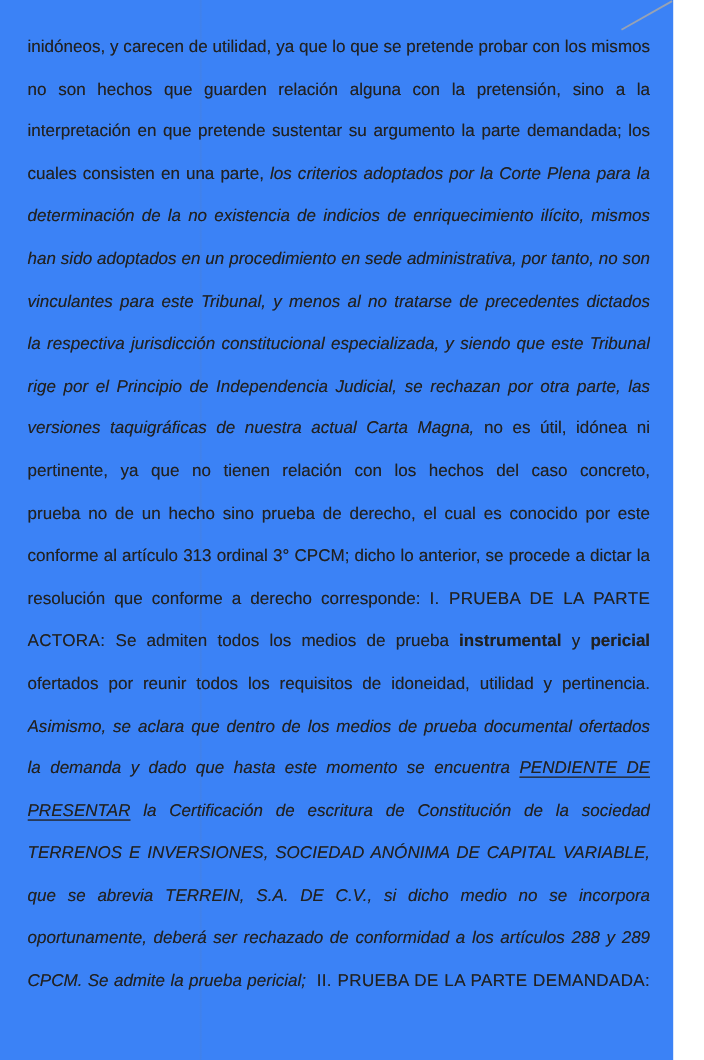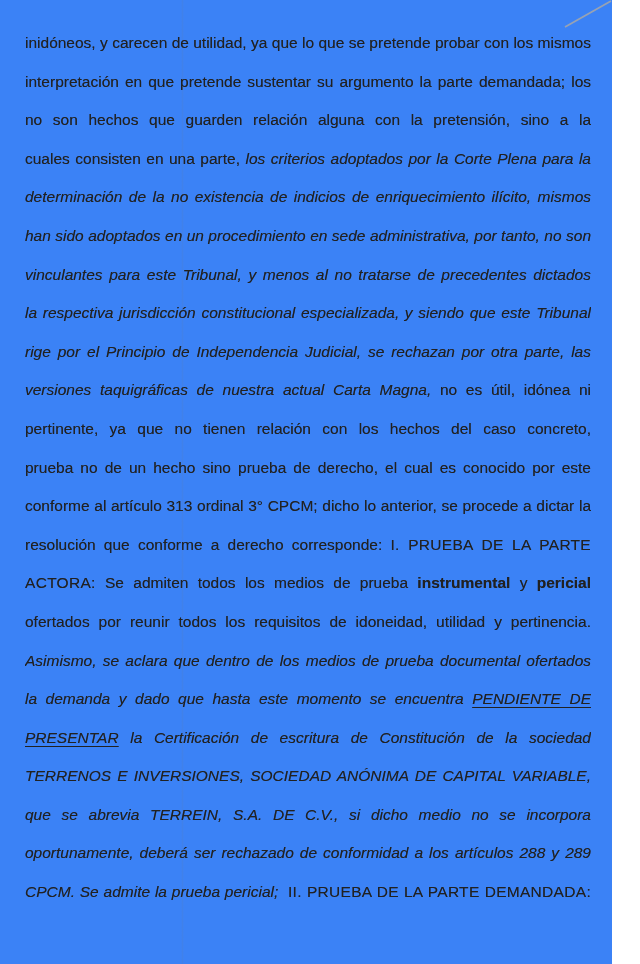--- a/index.html
+++ b/index.html
@@ -63,22 +63,22 @@
 </head>
 <body>
 
 <div class="page">
   <div class="fold-line"></div>
   <svg class="corner-mark" width="60" height="36" viewBox="0 0 60 36">
     <line x1="13" y1="27" x2="59" y2="1" stroke="#a8a8a8" stroke-width="1.7" opacity="0.85"></line>
   </svg>
   <div class="text-block" id="text-block">
       <div class="line"><span>inidóneos, y carecen de utilidad, ya que lo que se pretende probar con los mismos</span></div>
+      <div class="line"><span>no son hechos que guarden relación alguna con la pretensión, sino a la</span></div>
       <div class="line"><span>interpretación en que pretende sustentar su argumento la parte demandada; los</span></div>
-      <div class="line"><span>no son hechos que guarden relación alguna con la pretensión, sino a la</span></div>
       <div class="line"><span>cuales consisten en una parte, </span><span class="it">los criterios adoptados por la Corte Plena para la</span></div>
       <div class="line"><span class="it">determinación de la no existencia de indicios de enriquecimiento ilícito, mismos que</span></div>
       <div class="line"><span class="it">han sido adoptados en un procedimiento en sede administrativa, por tanto, no son</span></div>
       <div class="line"><span class="it">vinculantes para este Tribunal, y menos al no tratarse de precedentes dictados por</span></div>
       <div class="line"><span class="it">la respectiva jurisdicción constitucional especializada, y siendo que este Tribunal se</span></div>
       <div class="line"><span class="it">rige por el Principio de Independencia Judicial, se rechazan por otra parte, las</span></div>
       <div class="line"><span class="it">versiones taquigráficas de nuestra actual Carta Magna,</span><span> no es útil, idónea ni</span></div>
       <div class="line"><span>pertinente, ya que no tienen relación con los hechos del caso concreto, constituyen</span></div>
       <div class="line"><span>prueba no de un hecho sino prueba de derecho, el cual es conocido por este Tribunal</span></div>
       <div class="line"><span>conforme al artículo 313 ordinal 3° CPCM; dicho lo anterior, se procede a dictar la</span></div>

